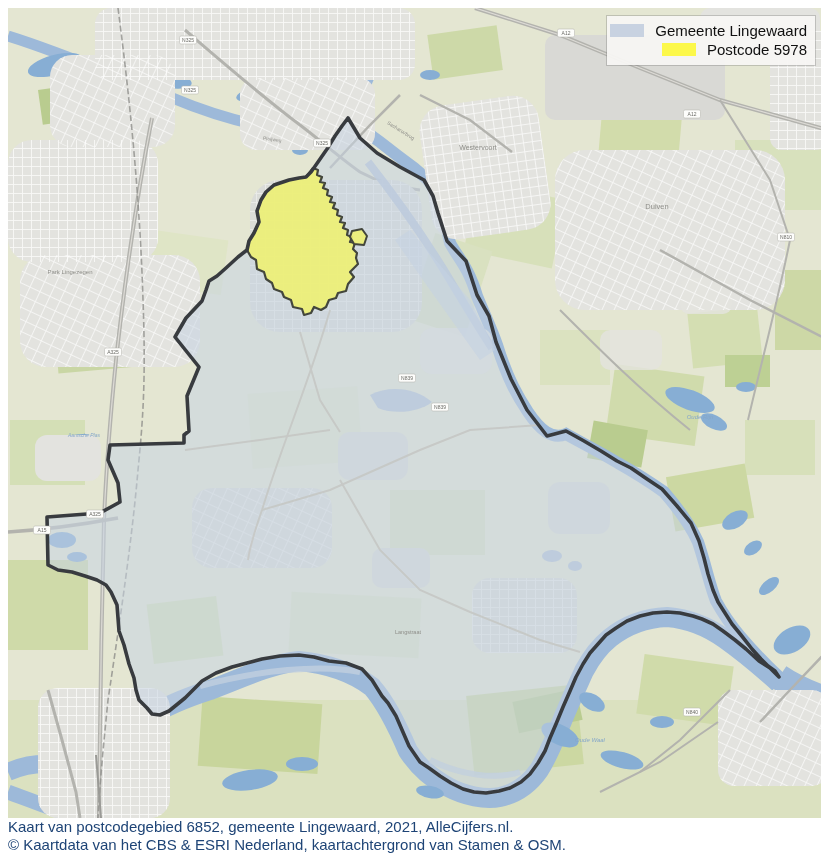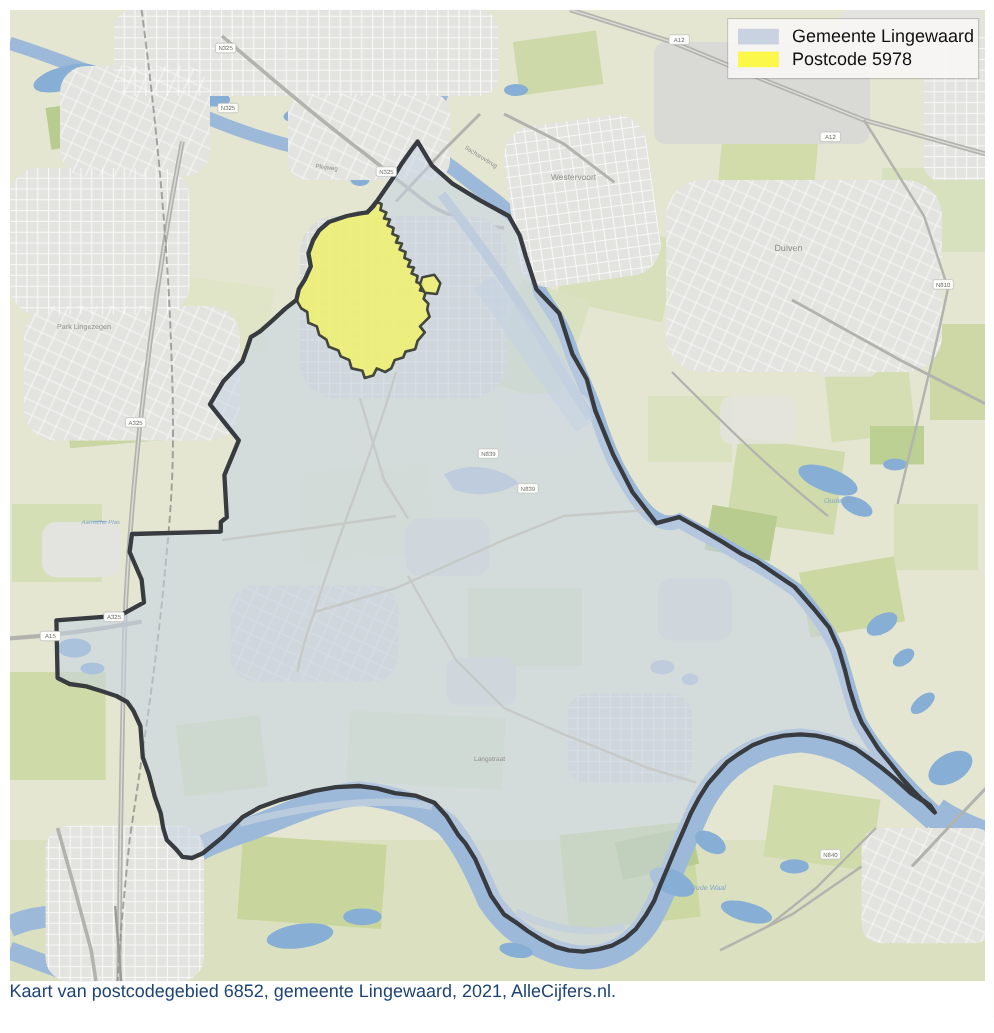--- a/index.html
+++ b/index.html
@@ -1,21 +1,21 @@
 <!DOCTYPE html>
 <html><head>
 <meta charset="utf-8">
 <style>
   html,body{margin:0;padding:0;background:#ffffff;}
   #stage{position:relative;width:828px;height:861px;background:#ffffff;overflow:hidden;
          font-family:"Liberation Sans","DejaVu Sans",sans-serif;}
   #map-frame{position:absolute;left:8px;top:8px;width:813px;height:810px;overflow:hidden;}
   #legend{position:absolute;left:607px;top:16px;width:208px;background:rgba(247,246,243,0.95);
           box-shadow:0 0 0 1px rgba(120,120,120,0.35);padding:5px 8px 6px 8px;box-sizing:border-box;}
-  .legend-row{display:flex;align-items:center;height:19px;}
+  .legend-row{display:flex;align-items:center;height:19px;justify-content:flex-end;}
   .swatch{width:34px;height:13px;margin-right:11px;flex:0 0 auto;}
   .legend-label{font-size:15px;color:#111;white-space:nowrap;}
   #caption{position:absolute;left:8px;top:818px;width:812px;color:#1e4476;font-size:15px;line-height:18px;}
   svg text{font-family:"Liberation Sans","DejaVu Sans",sans-serif;}
   .townlabel{fill:#8f8f8a;}
   .waterlabel{fill:#85a7c9;font-style:italic;}
   .shieldtxt{fill:#6b6b66;}
 </style>
 </head>
 <body>
@@ -281,14 +281,15 @@
       <span class="legend-label">Gemeente Lingewaard</span>
     </div>
     <div class="legend-row">
       <span class="swatch" style="background: rgb(252, 248, 74);"></span>
       <span class="legend-label">Postcode 5978</span>
     </div>
   </div>
 
   <div id="caption">
     <div>Kaart van postcodegebied 6852, gemeente Lingewaard, 2021, AlleCijfers.nl.</div>
+    <div>© Kaartdata van het CBS &amp; ESRI Nederland, kaartachtergrond van Stamen &amp; OSM.</div>
   </div>
 </div>
 
 </body></html>

